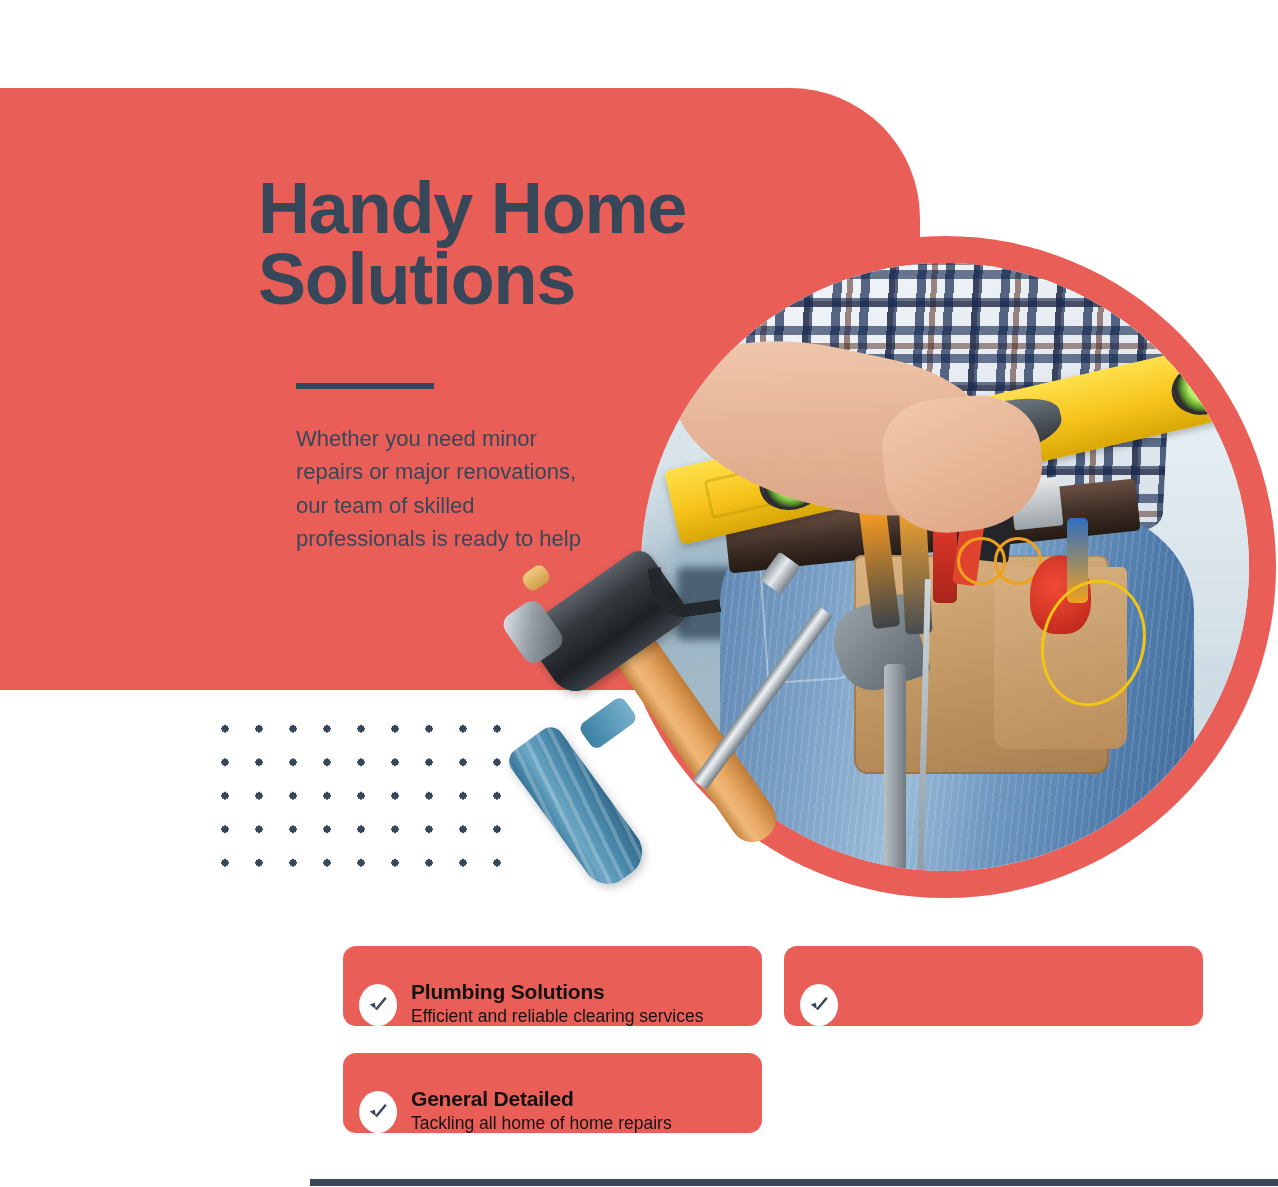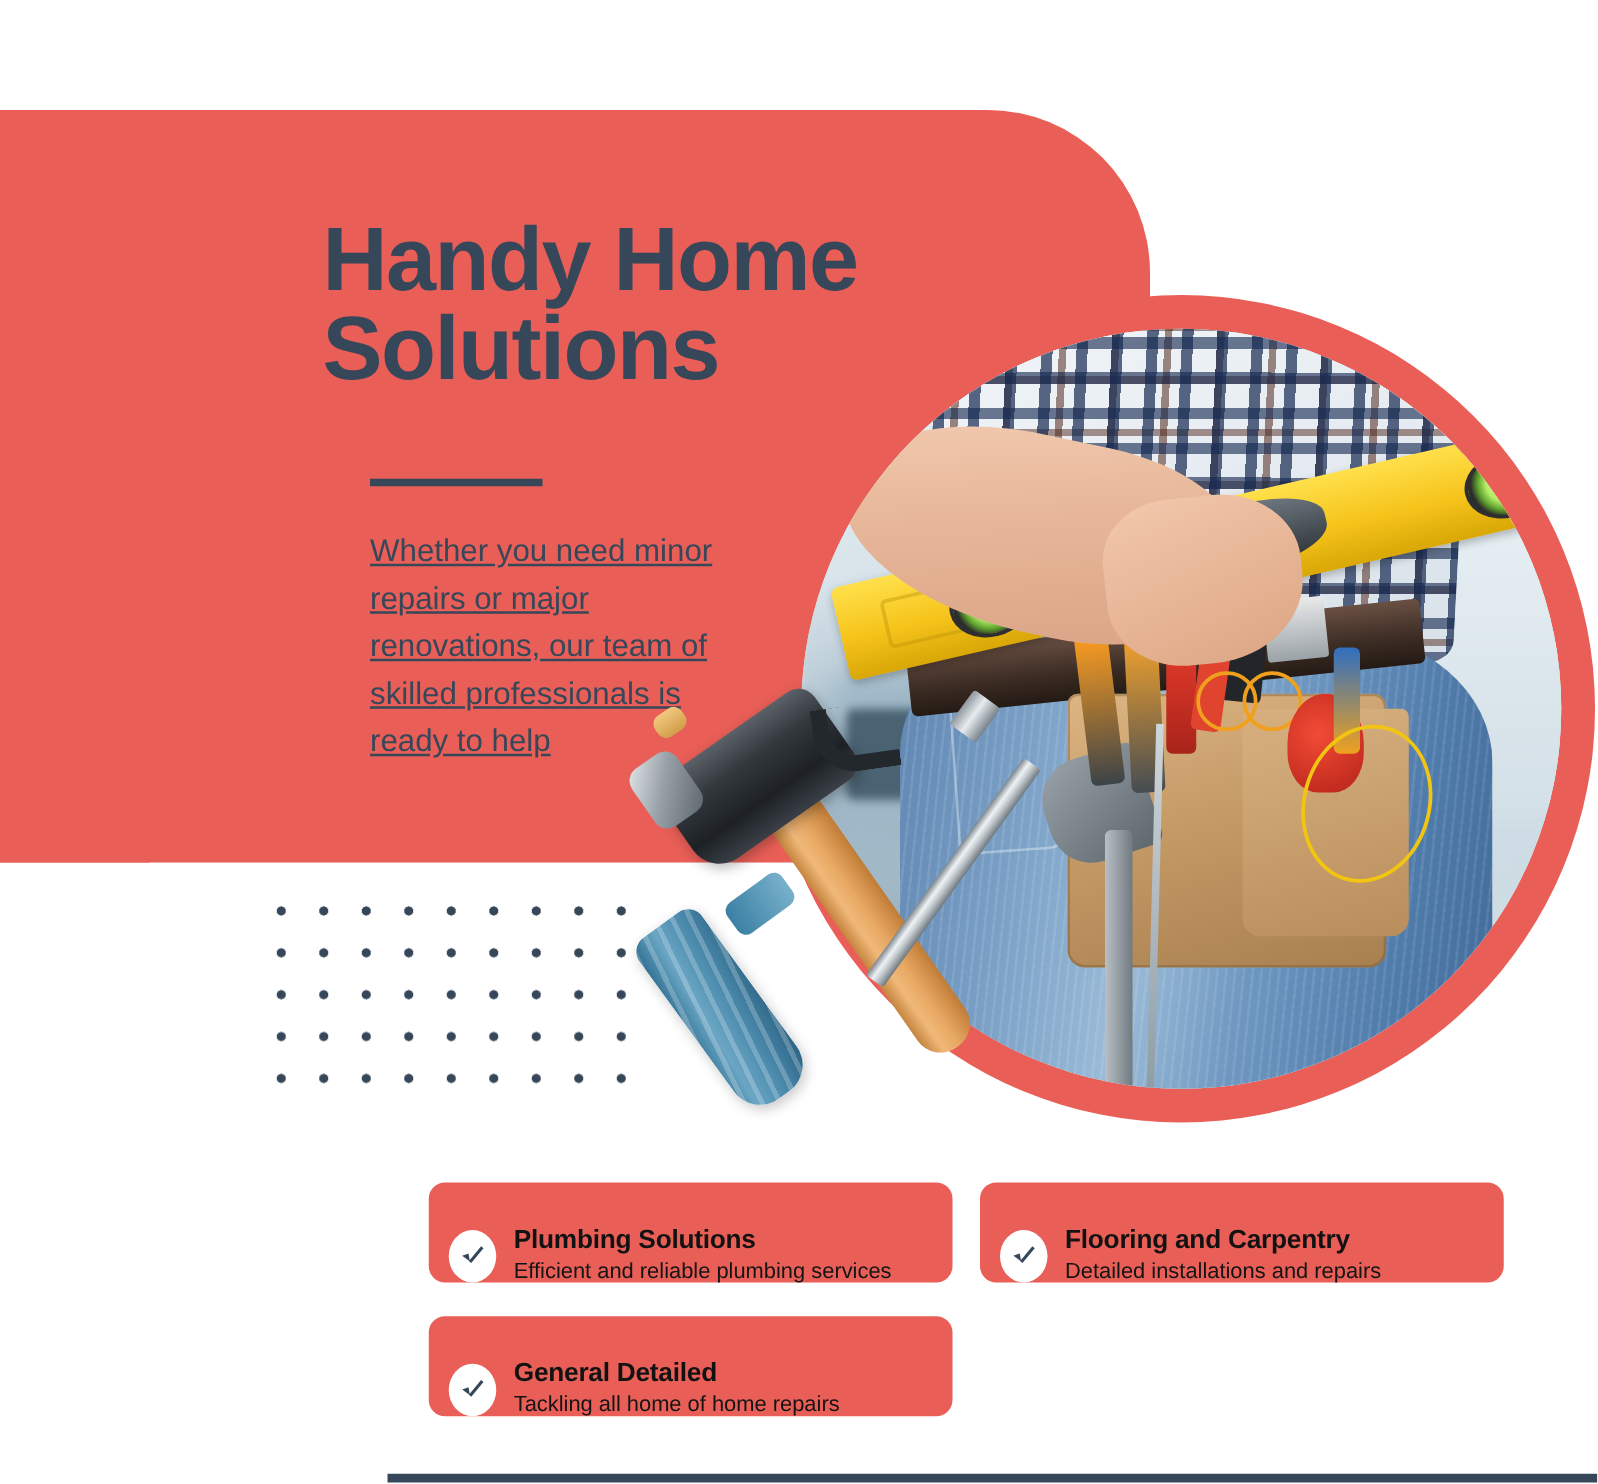--- a/index.html
+++ b/index.html
@@ -227,25 +227,24 @@
     width: 138px;
     height: 6px;
     background: var(--ink, #37475A);
   }
   .subcopy {
     position: absolute;
     left: 296px;
     top: 422px;
     width: 310px;
     margin: 0;
-    font-size: 25px;
+    font-size: 22px;
     line-height: 1.52;
     font-weight: 400;
     color: var(--ink, #37475A);
-    text-decoration: underline;
   }
 
   
   .dot-grid {
     position: absolute;
     left: 208px;
     top: 712px;
     width: 312px;
     height: 176px;
     background-image: radial-gradient(var(--ink, #37475A) 3.6px, rgba(0,0,0,0) 3.8px);
@@ -489,34 +488,30 @@
 
     <div class="card">
       <span class="check-badge">
         <svg width="22" height="22" viewBox="0 0 24 24" aria-hidden="true">
           <path d="M3 11.5 L8.5 9.5 L9.8 16.5 Z" fill="#37475A"></path>
           <path d="M19.5 3.2 L21.6 5.0 L10.9 17.8 L8.9 16.2 Z" fill="#37475A"></path>
         </svg>
       </span>
       <span class="card-text">
         <p class="card-title">Plumbing Solutions</p>
-        <p class="card-sub">Efficient and reliable plumbing services</p>
+        <p class="card-sub">Efficient and reliable clearing services</p>
       </span>
     </div>
 
     <div class="card">
       <span class="check-badge">
         <svg width="22" height="22" viewBox="0 0 24 24" aria-hidden="true">
           <path d="M3 11.5 L8.5 9.5 L9.8 16.5 Z" fill="#37475A"></path>
           <path d="M19.5 3.2 L21.6 5.0 L10.9 17.8 L8.9 16.2 Z" fill="#37475A"></path>
         </svg>
-      </span>
-      <span class="card-text">
-        <p class="card-title">Flooring and Carpentry</p>
-        <p class="card-sub">Detailed installations and repairs</p>
       </span>
     </div>
 
 
     <div class="card">
       <span class="check-badge">
         <svg width="22" height="22" viewBox="0 0 24 24" aria-hidden="true">
           <path d="M3 11.5 L8.5 9.5 L9.8 16.5 Z" fill="#37475A"></path>
           <path d="M19.5 3.2 L21.6 5.0 L10.9 17.8 L8.9 16.2 Z" fill="#37475A"></path>
         </svg>

